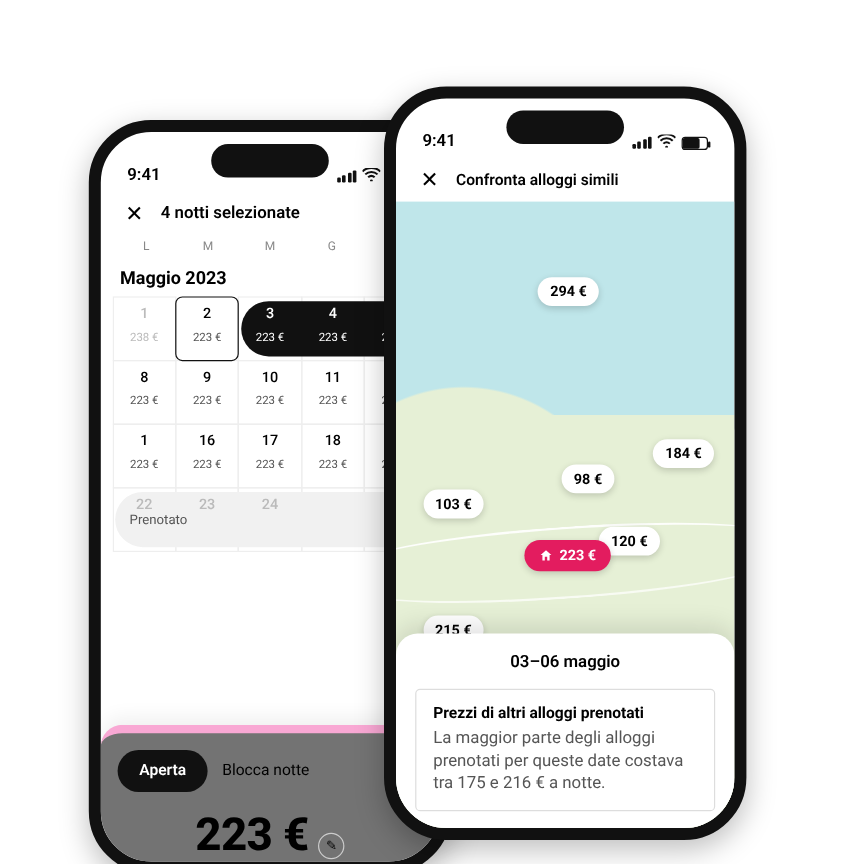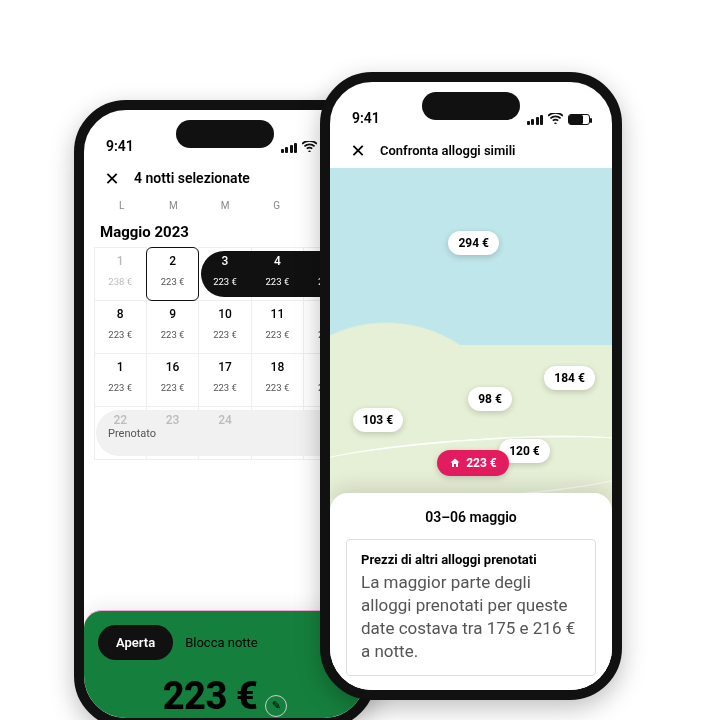--- a/index.html
+++ b/index.html
@@ -71,21 +71,21 @@
   .booked {
     position:absolute; left:2px; top:4px; height:46px; right:-50%;
     background:#f1f1f1; border-radius:26px; z-index:1;
     display:flex; align-items:center; padding-left:12px;
     font-size:11px; color:#555;
   }
   .row4 { position:relative; }
   .row4 .cell.ob .d { color:#bbb; position:relative; z-index:2; }
 
   .bottom-card {
-    margin-top:auto; border-top:1px solid #f9a8d4; background:#15803d;
+    margin-top:auto; border-top:7px solid #f9a8d4; background:#737373;
     padding: 14px 14px 0 14px; border-radius: 18px 18px 0 0;
     box-shadow: 0 -6px 16px rgba(0,0,0,0.06);
   }
   .seg { display:flex; gap:12px; align-items:center; margin-bottom:14px; }
   .seg-pill { background:#111; color:#fff; font-size:13px; font-weight:600; padding:10px 18px; border-radius:30px; }
   .seg-txt { font-size:13px; font-weight:400; }
   .price-row { display:flex; align-items:baseline; justify-content:center; gap:8px; }
   .price-big { font-size:38px; font-weight:800; letter-spacing:-0.5px; }
   .pencil { width:22px;height:22px;border:1px solid #ccc;border-radius:50%;display:flex;align-items:center;justify-content:center;font-size:11px; }
 
@@ -120,21 +120,21 @@
 
   .sheet {
     position:absolute; bottom:0; left:0; right:0;
     background:#fff; border-radius:18px 18px 0 0;
     box-shadow:0 -6px 20px rgba(0,0,0,0.12);
     padding:16px 16px 14px;
   }
   .sheet .date { text-align:center; font-size:14px; font-weight:600; margin-bottom:14px; }
   .info-card { border:1px solid #ddd; border-radius:4px; padding:12px 14px; }
   .info-card .t { font-size:13px; font-weight:700; margin-bottom:4px; }
-  .info-card .b { font-size:17px; color:#555; line-height:1.35; }
+  .info-card .b { font-size:14px; color:#555; line-height:1.35; }
 </style>
 </head>
 <body>
 
 <div class="phone left">
   <div class="island"></div>
   <div class="screen">
     <div class="statusbar">
       <span>9:41</span>
       <div class="sb-right">

